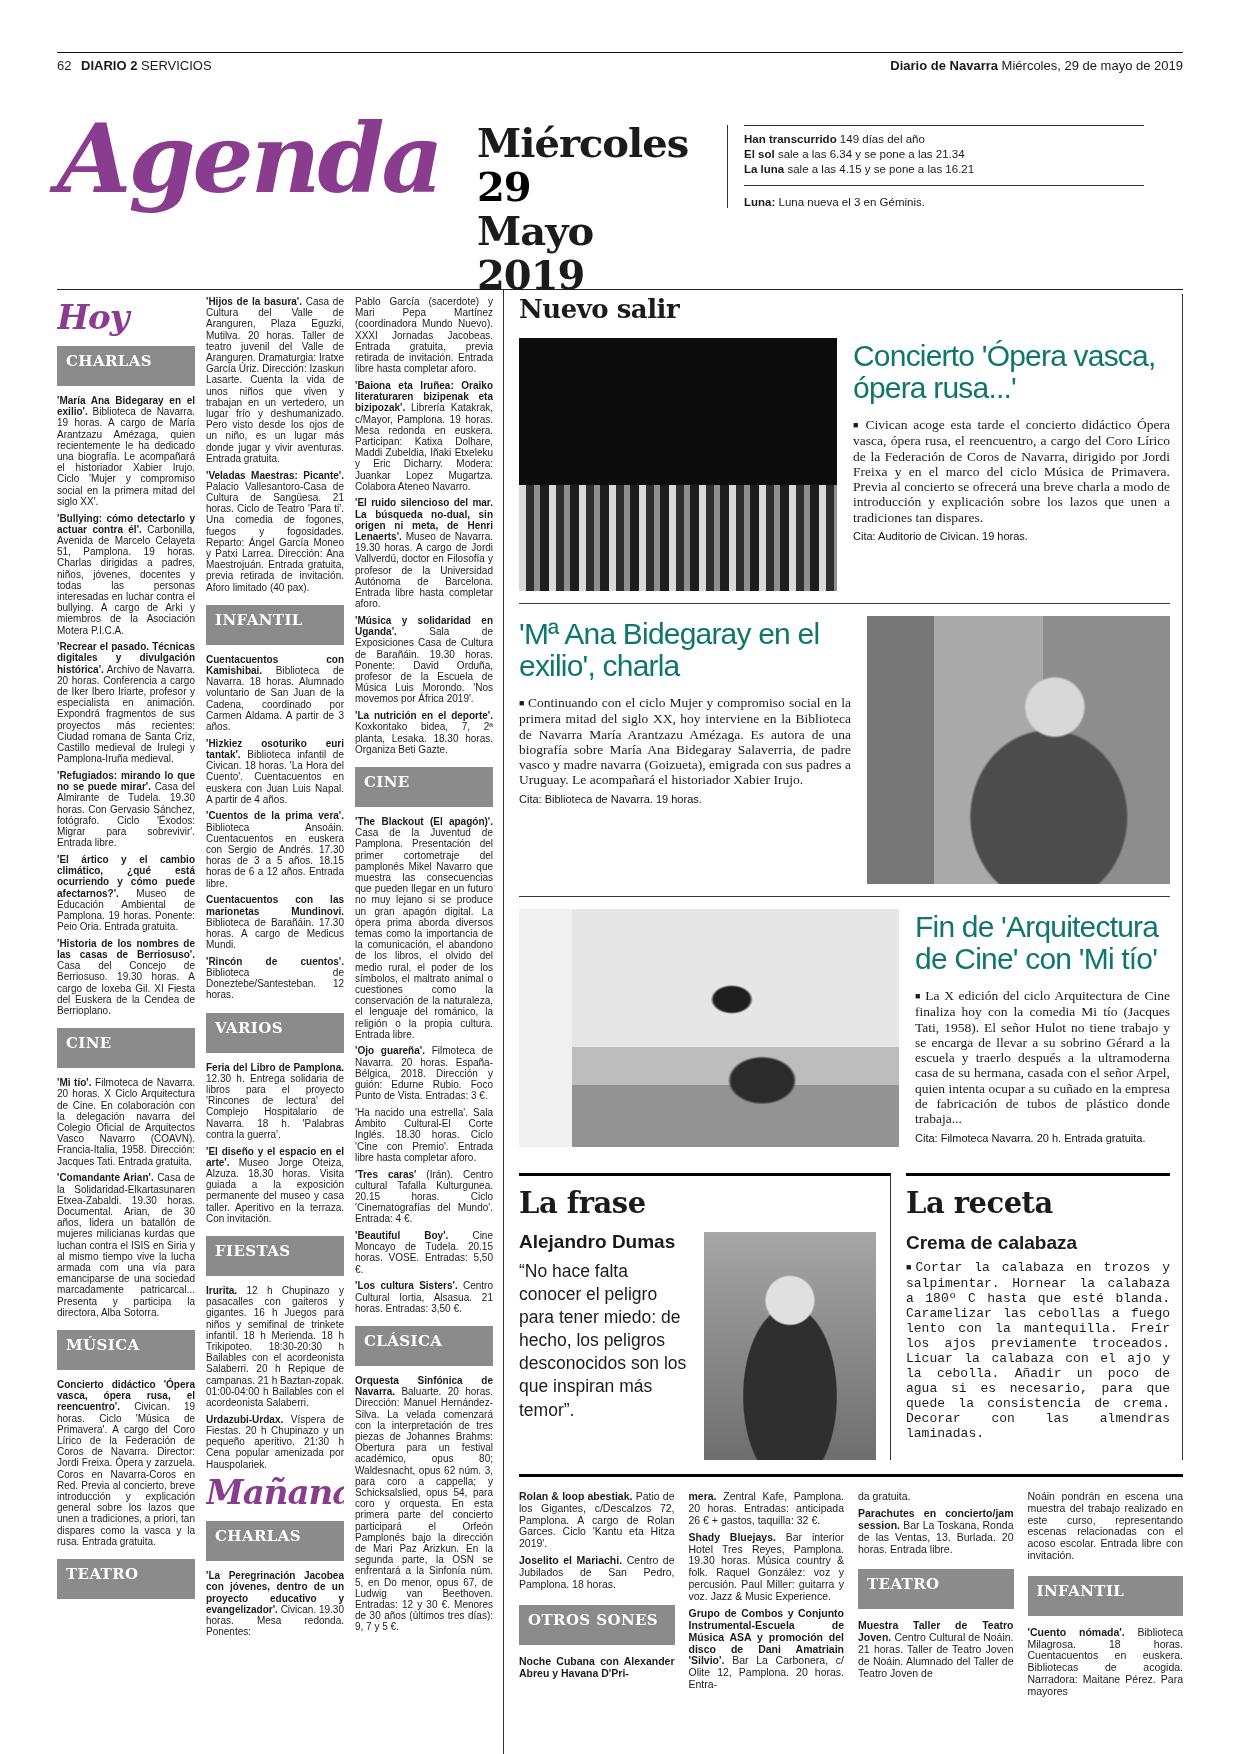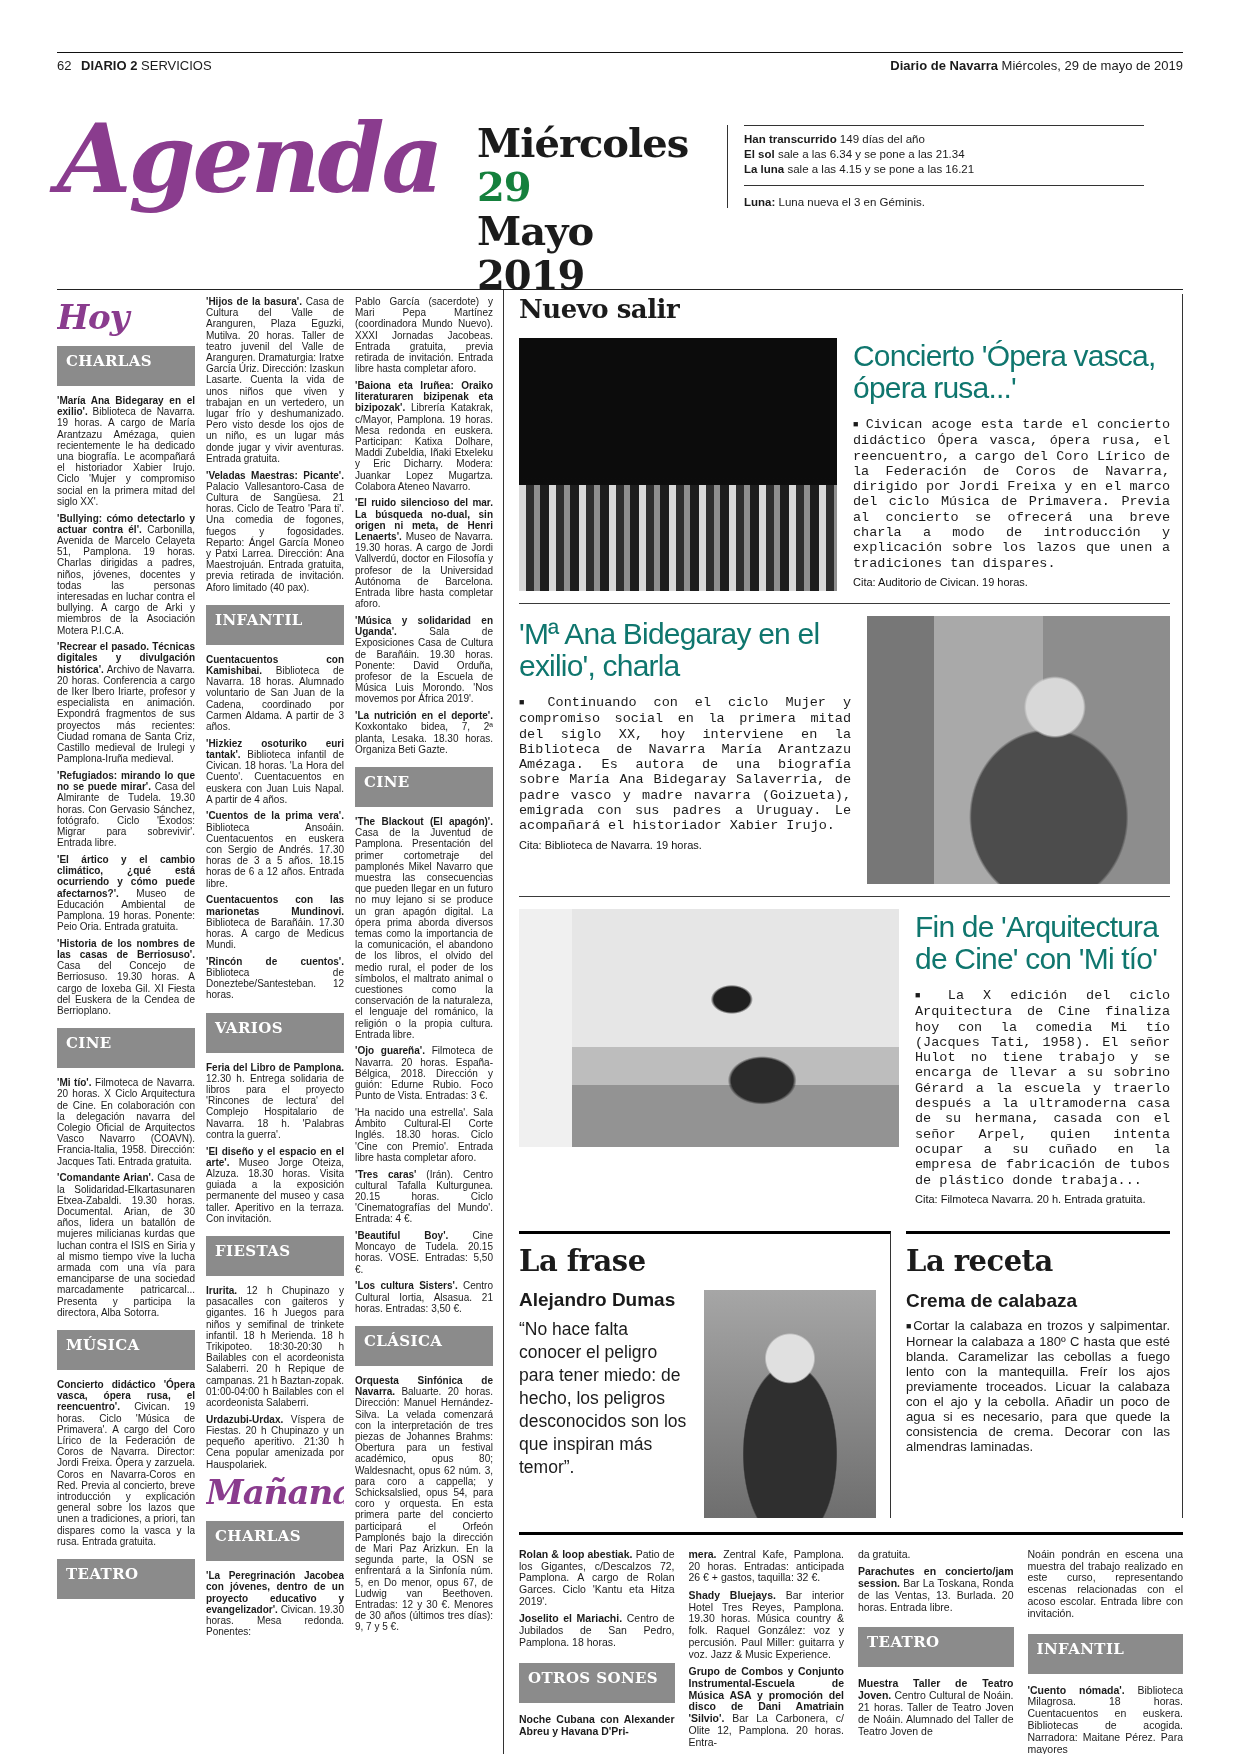--- a/index.html
+++ b/index.html
@@ -14,21 +14,21 @@
   .tb-bold{font-weight:bold;}
   .tb-rest{font-weight:normal;}
 
   
   .masthead{display:flex;align-items:flex-start;margin-top:30px;height:172px;}
   .agenda-title{font-family:"DejaVu Serif",serif;font-weight:bold;font-style:italic;
                 color:#8a3c8e;font-size:96px;line-height:.95;letter-spacing:-3px;
                 width:420px;margin-top:10px;}
   .date-block{width:250px;font-family:"DejaVu Serif",serif;font-weight:bold;
               font-size:40px;line-height:1.1;letter-spacing:-1px;margin-top:18px;}
-  .date-block .gray{color:#15803d;}
+  .date-block .gray{color:#000000;}
   .sun-block{border-left:1px solid #333;padding-left:16px;margin-top:22px;width:400px;}
   .sun-block .rule{border-top:1px solid #333;margin:0 0 6px;}
   .sun-block .entry{font-size:11.5px;line-height:15px;margin:0;text-align:left;}
   .sun-block .entry b{font-weight:bold;}
   .moon-line{border-top:1px solid #333;margin-top:8px;padding-top:10px;font-size:11.5px;}
 
   
   .main{display:flex;border-top:1px solid #222;margin-top:14px;height:1488px;overflow:hidden;}
   .agenda-cols{display:flex;gap:11px;width:436px;flex:none;padding-top:6px;}
   .agenda-col{width:138px;overflow:hidden;}
@@ -46,21 +46,21 @@
   .right-area{flex:1;border-left:1px solid #333;padding-left:15px;margin-left:10px;
               padding-top:4px;display:flex;flex-direction:column;}
   .right-upper{border-right:1px solid #333;padding-right:12px;}
   .parasalir-title{font-family:"DejaVu Serif",serif;font-weight:bold;font-size:26px;
                    margin:0 0 10px;letter-spacing:-.5px;}
   .article{display:flex;gap:16px;padding:4px 0 12px;}
   .article + .article{border-top:1px solid #3a3a3a;padding-top:12px;}
   .article-text{flex:1;}
   .article-text h2{font-family:"Liberation Sans",sans-serif;font-weight:400;
                    font-size:30px;line-height:1.05;letter-spacing:-.8px;margin:2px 0 14px;color:#0f766e;}
-  .article-body{font-family:Liberation Mono, monospace;font-size:13.5px;line-height:15.3px;
+  .article-body{font-family:Liberation Serif, serif;font-size:13.5px;line-height:15.3px;
                 text-align:justify;margin:0;}
   .sqb{font-size:9px;vertical-align:1px;}
   .cita{font-size:11px;margin:5px 0 0;color:#111;}
 
   .photo{flex:none;}
   .photo-choir{width:318px;height:253px;
     background:
       repeating-linear-gradient(90deg,#d9d9d9 0 7px,#2e2e2e 7px 15px,#8f8f8f 15px 21px,#1d1d1d 21px 30px) 0 100%/100% 42% no-repeat,
       linear-gradient(#0c0c0c 0 55%,#151515 100%);}
   .photo-bidegaray{width:303px;height:268px;
@@ -85,21 +85,21 @@
   .frase-box{width:372px;border-top:3px solid #000;padding-top:8px;
              border-right:1px solid #333;padding-right:14px;box-sizing:border-box;}
   .receta-box{flex:1;border-top:3px solid #000;padding-top:8px;margin-left:15px;}
   .big-title{font-family:"DejaVu Serif",serif;font-weight:bold;font-size:29px;
              margin:2px 0 12px;letter-spacing:-.5px;}
   .frase-flex{display:flex;gap:14px;}
   .frase-text{flex:1;}
   .frase-author{font-weight:bold;font-size:19px;line-height:1.05;margin-bottom:8px;}
   .frase-quote{font-size:17.5px;line-height:1.32;}
   .receta-box h3{font-size:19px;margin:0 0 6px;}
-  .receta-body{font-family:Liberation Sans, sans-serif;font-size:13px;line-height:15px;
+  .receta-body{font-family:Liberation Mono, monospace;font-size:13px;line-height:15px;
                text-align:justify;margin:0;}
   .receta-ing{font-size:12px;line-height:14px;margin:2px 0 0;}
 
   
   .bottom-row{border-top:3px solid #000;margin-top:14px;padding-top:14px;
               display:flex;gap:14px;flex:1;}
   .b-col{flex:1;overflow:hidden;}
   .b-col .entry{font-size:10.5px;line-height:11.8px;}
   .b-col .sec-head{margin:14px 0 11px;}
 </style>

